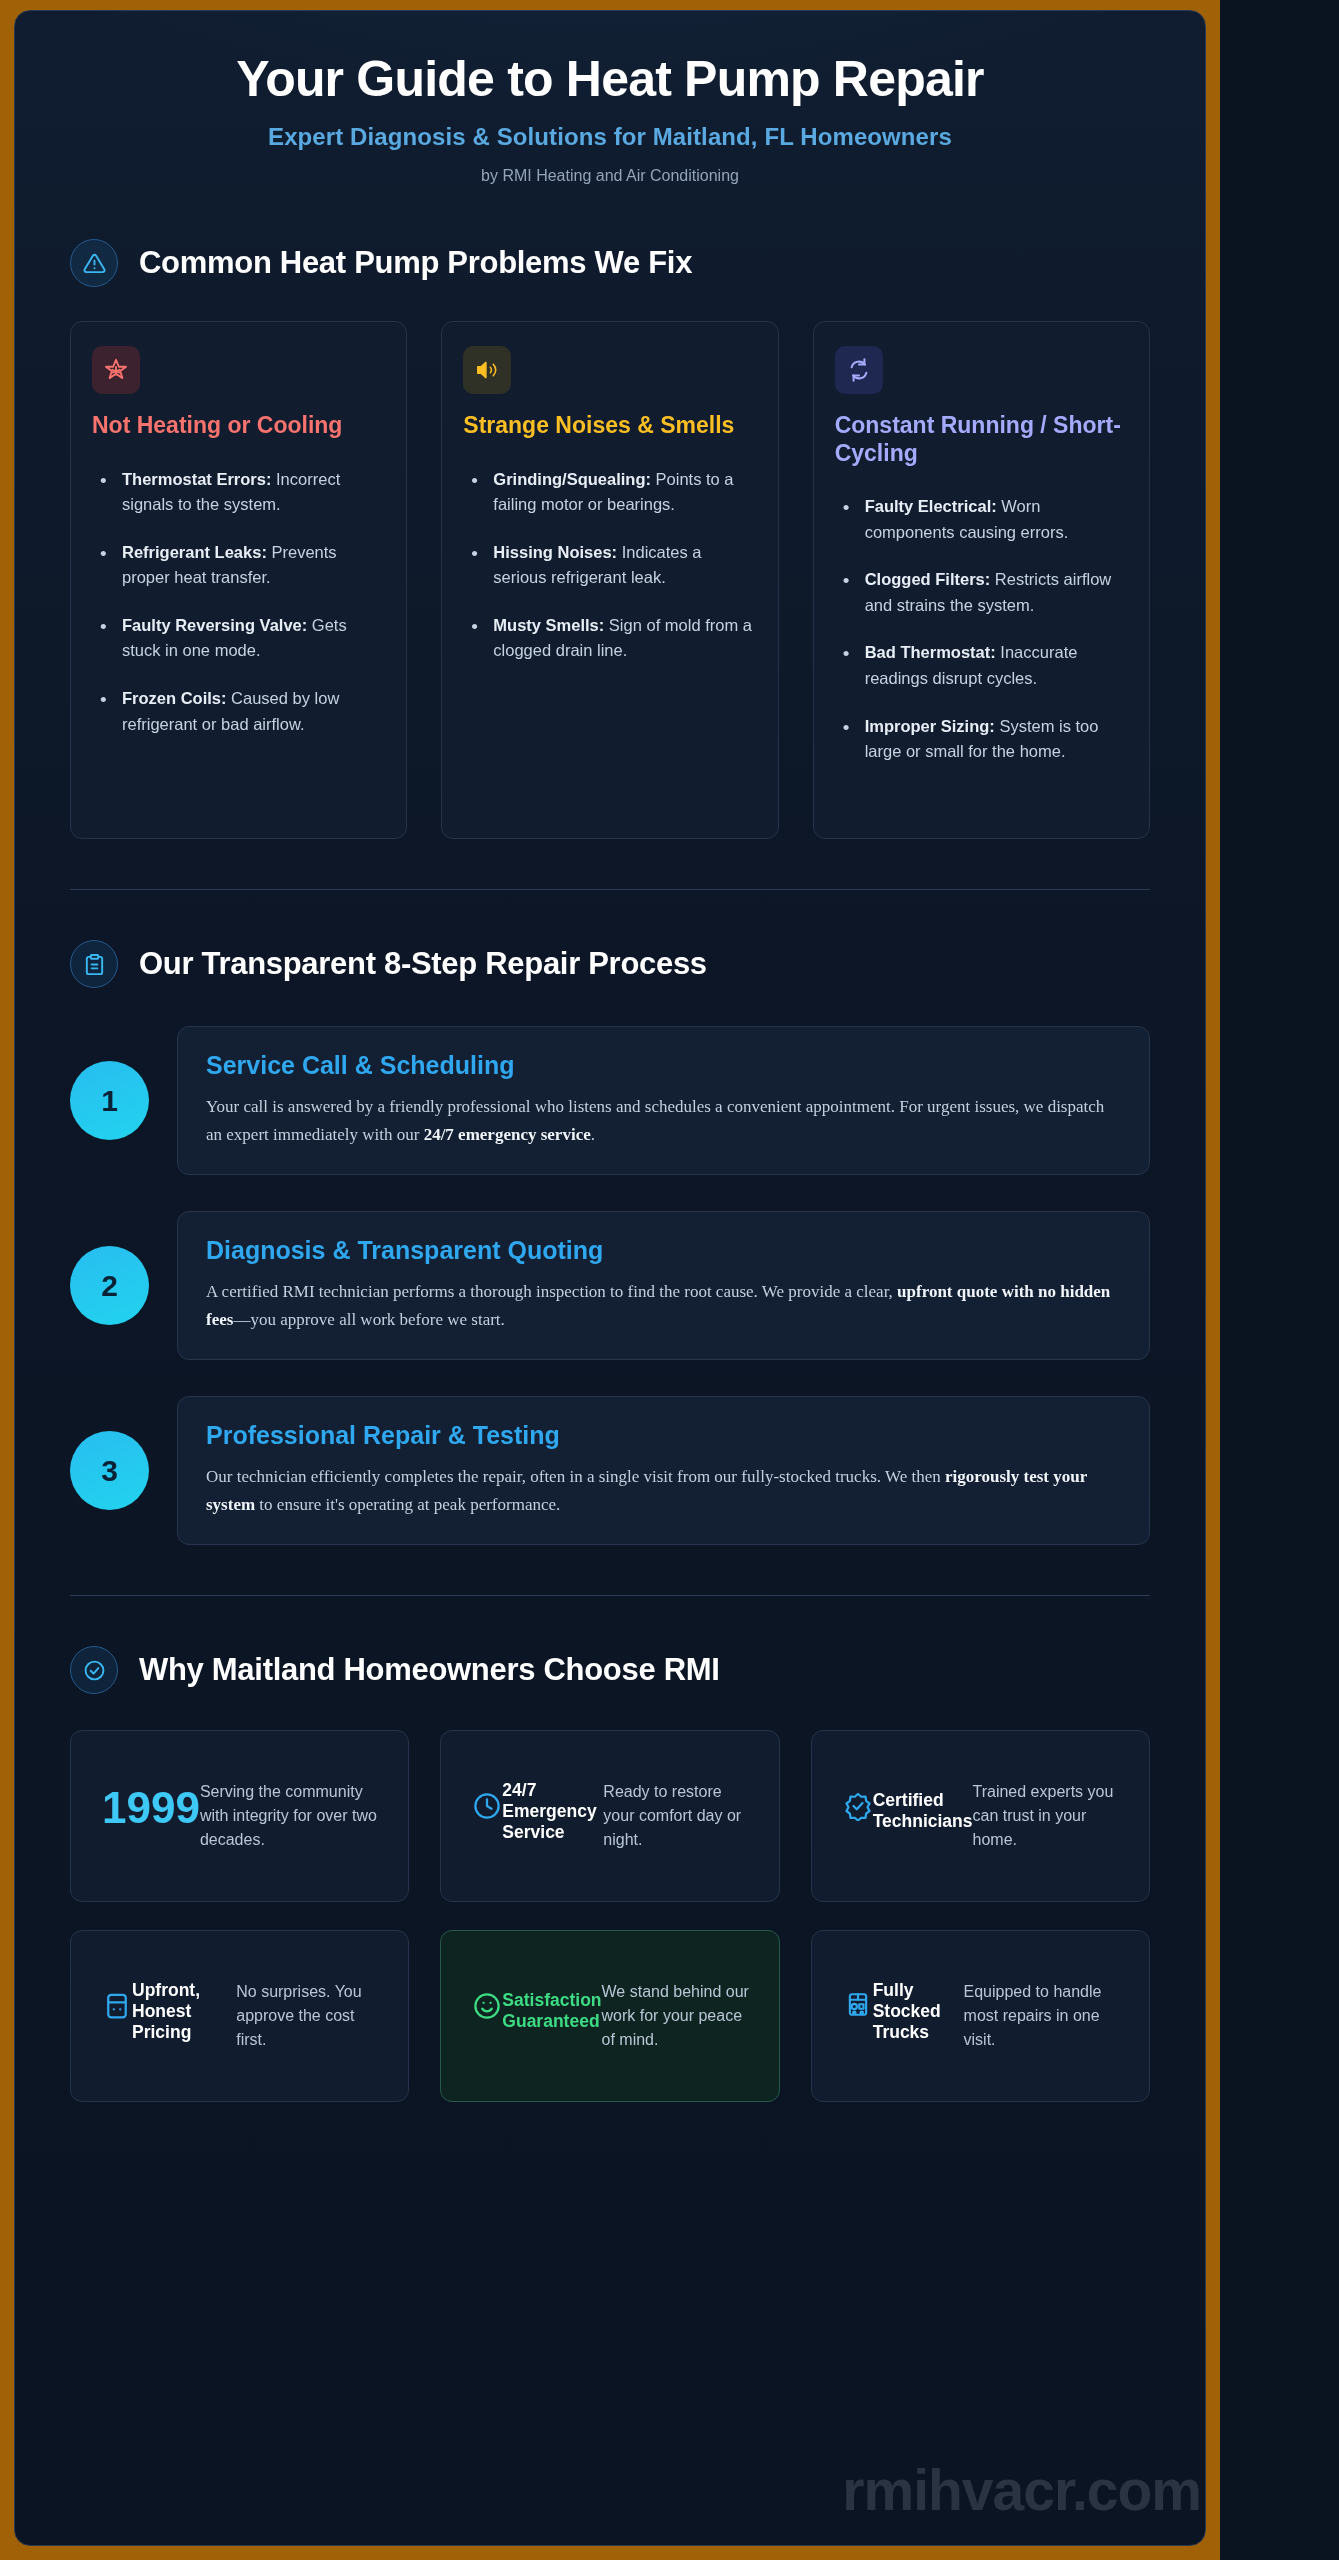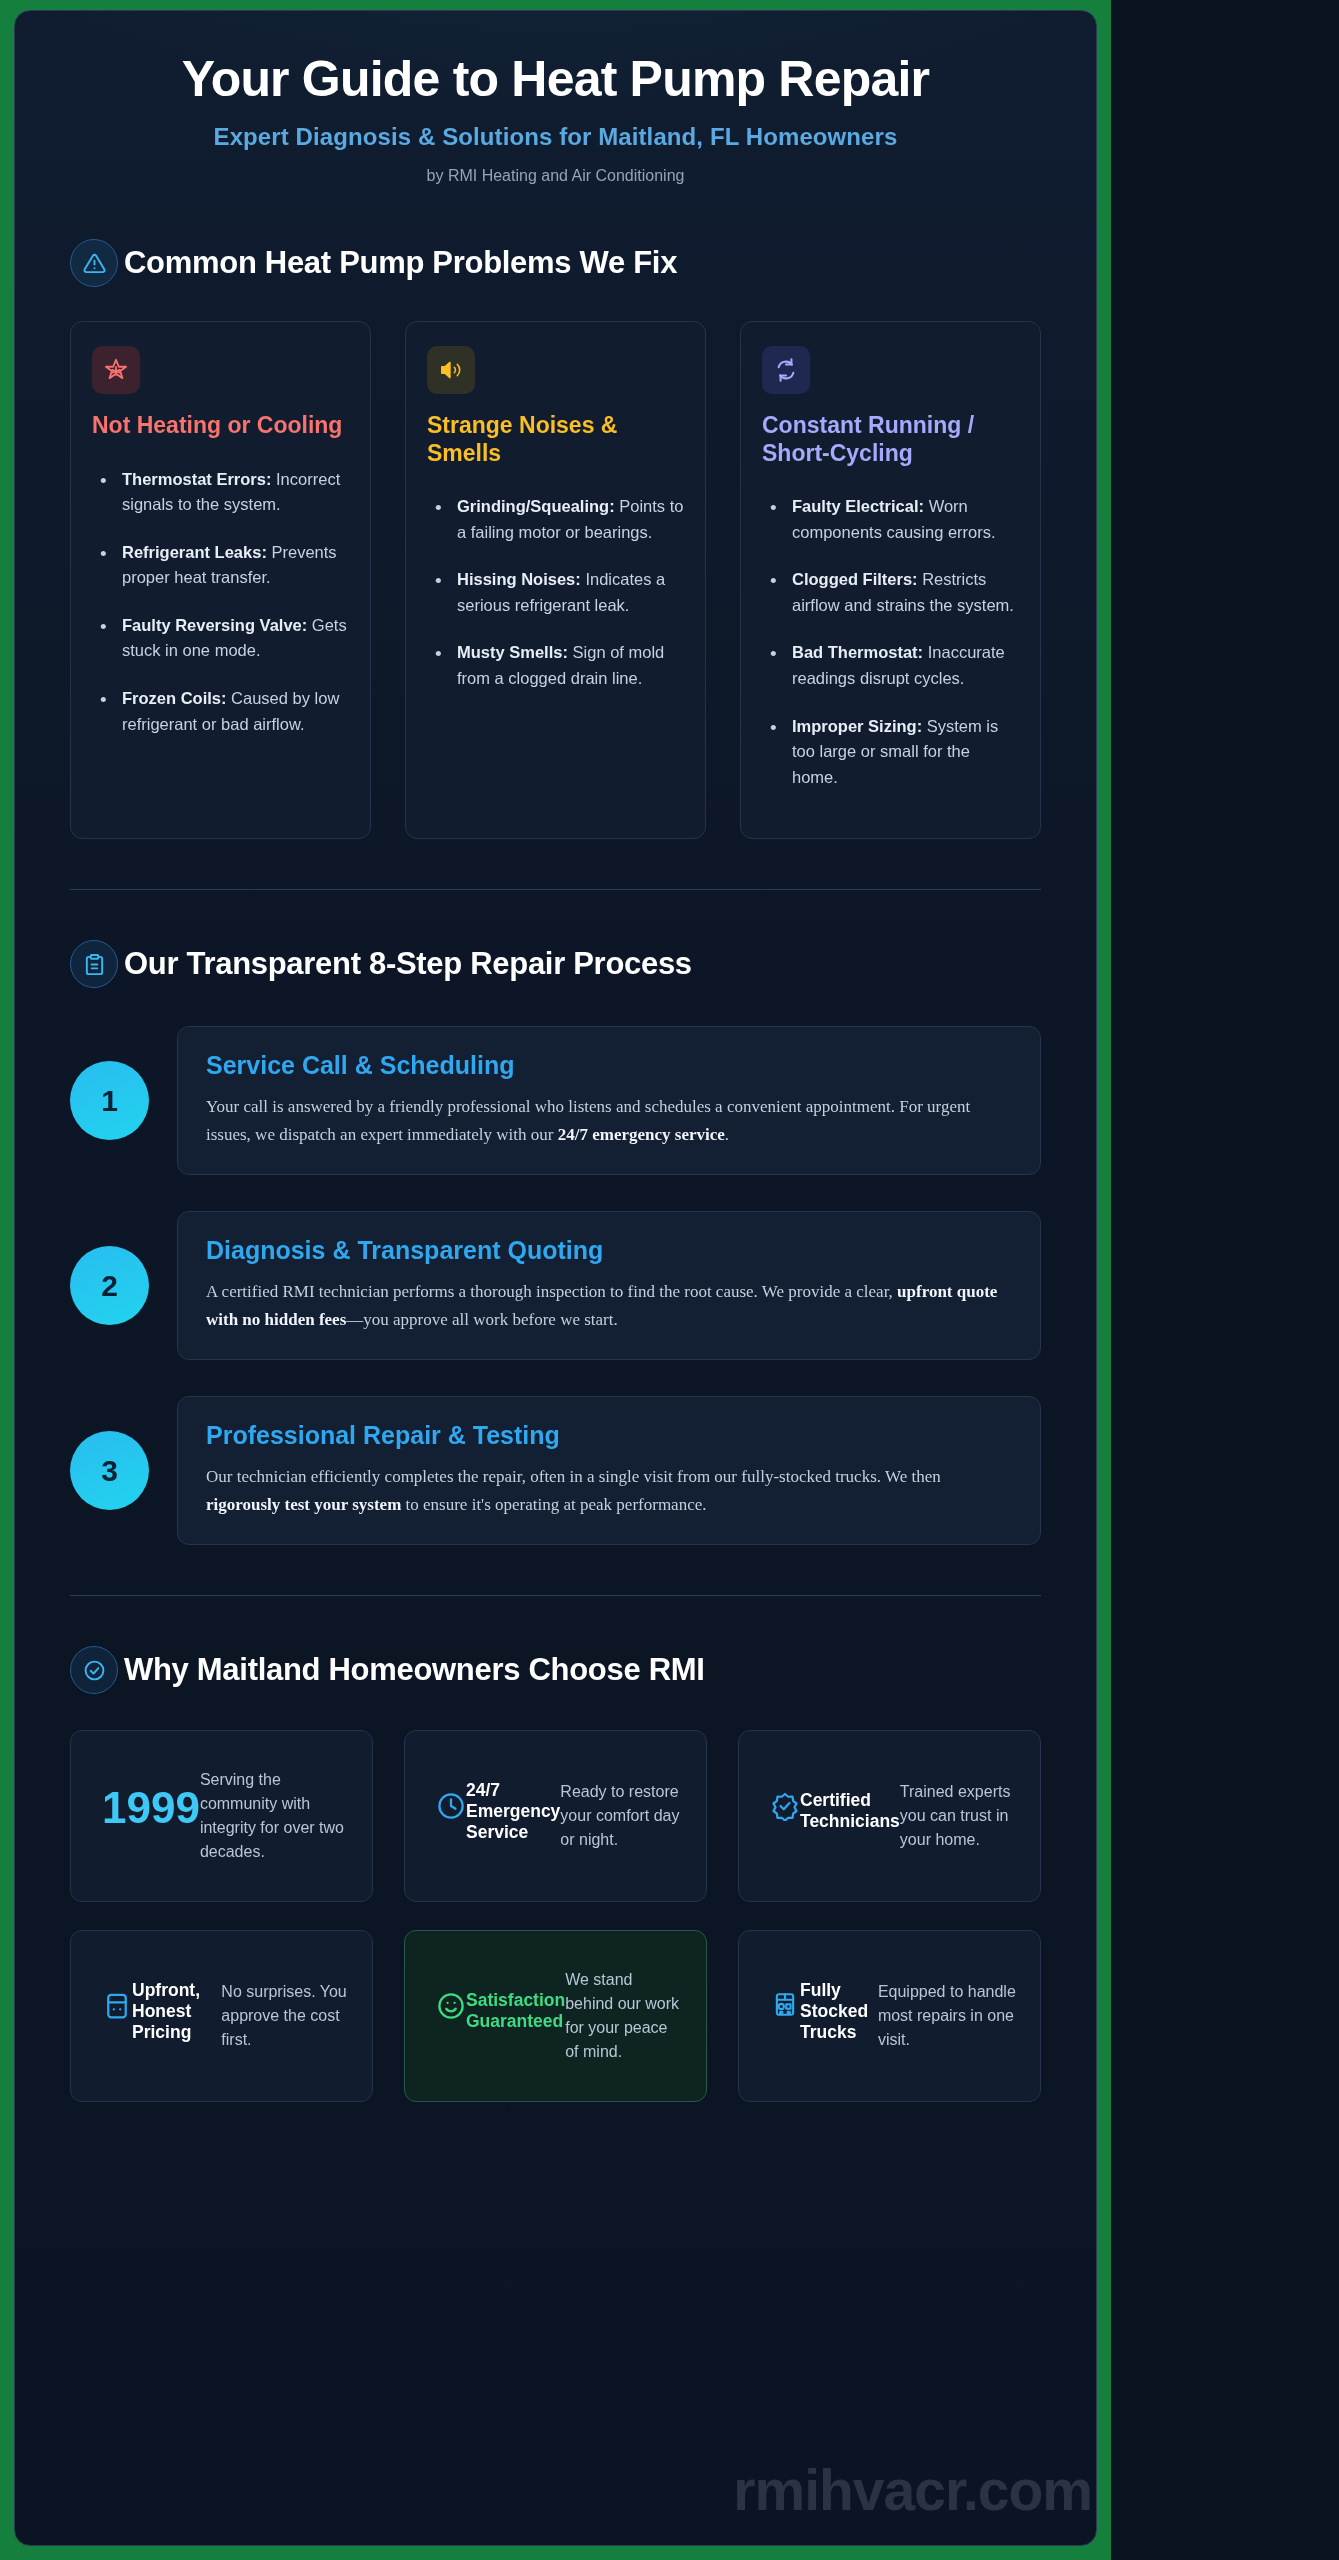--- a/index.html
+++ b/index.html
@@ -5,23 +5,23 @@
   * { box-sizing: border-box; margin: 0; padding: 0; }
 
   html, body {
     width: 1339px;
     background: #0a1320;
     font-family: "Liberation Sans", sans-serif;
   }
 
   .page {
     position: relative;
-    width: 1111px;
+    width: 1220px;
     min-height: 2560px;
-    background: #15803d;
+    background: #a16207;
     padding: 10px 14px 14px 14px;
   }
 
   .card-shell {
     position: relative;
     width: 100%;
     min-height: 2536px;
     border-radius: 16px;
     background:
       radial-gradient(1100px 520px at 50% -8%, #14253c 0%, rgba(16,30,50,0) 62%),
@@ -50,21 +50,21 @@
   .hero .byline {
     margin-top: 16px;
     color: #93a3b8;
     font-size: 16px;
   }
 
   
   .section-head {
     display: flex;
     align-items: center;
-    gap: 6px;
+    gap: 21px;
     padding: 0 55px;
     margin-top: 48px;
   }
   .section-icon {
     flex: 0 0 auto;
     width: 48px; height: 48px;
     border-radius: 50%;
     background: rgba(32,108,168,0.18);
     border: 1px solid #24598c;
     display: flex; align-items: center; justify-content: center;

